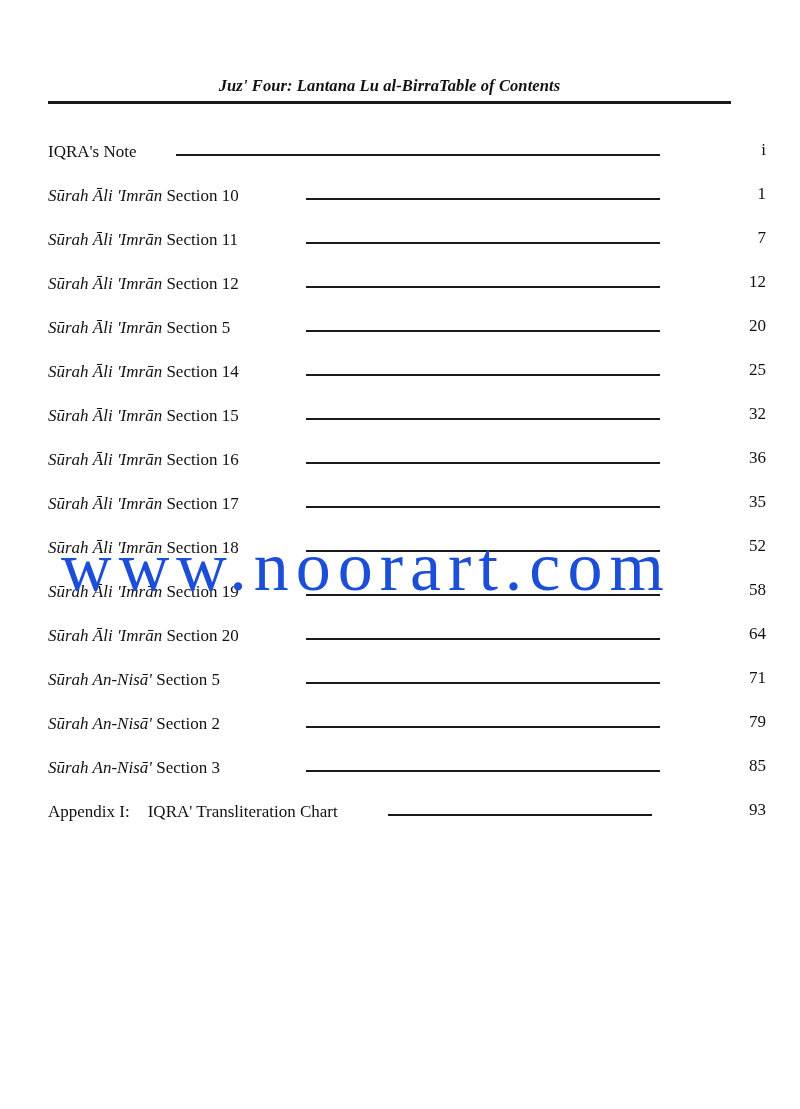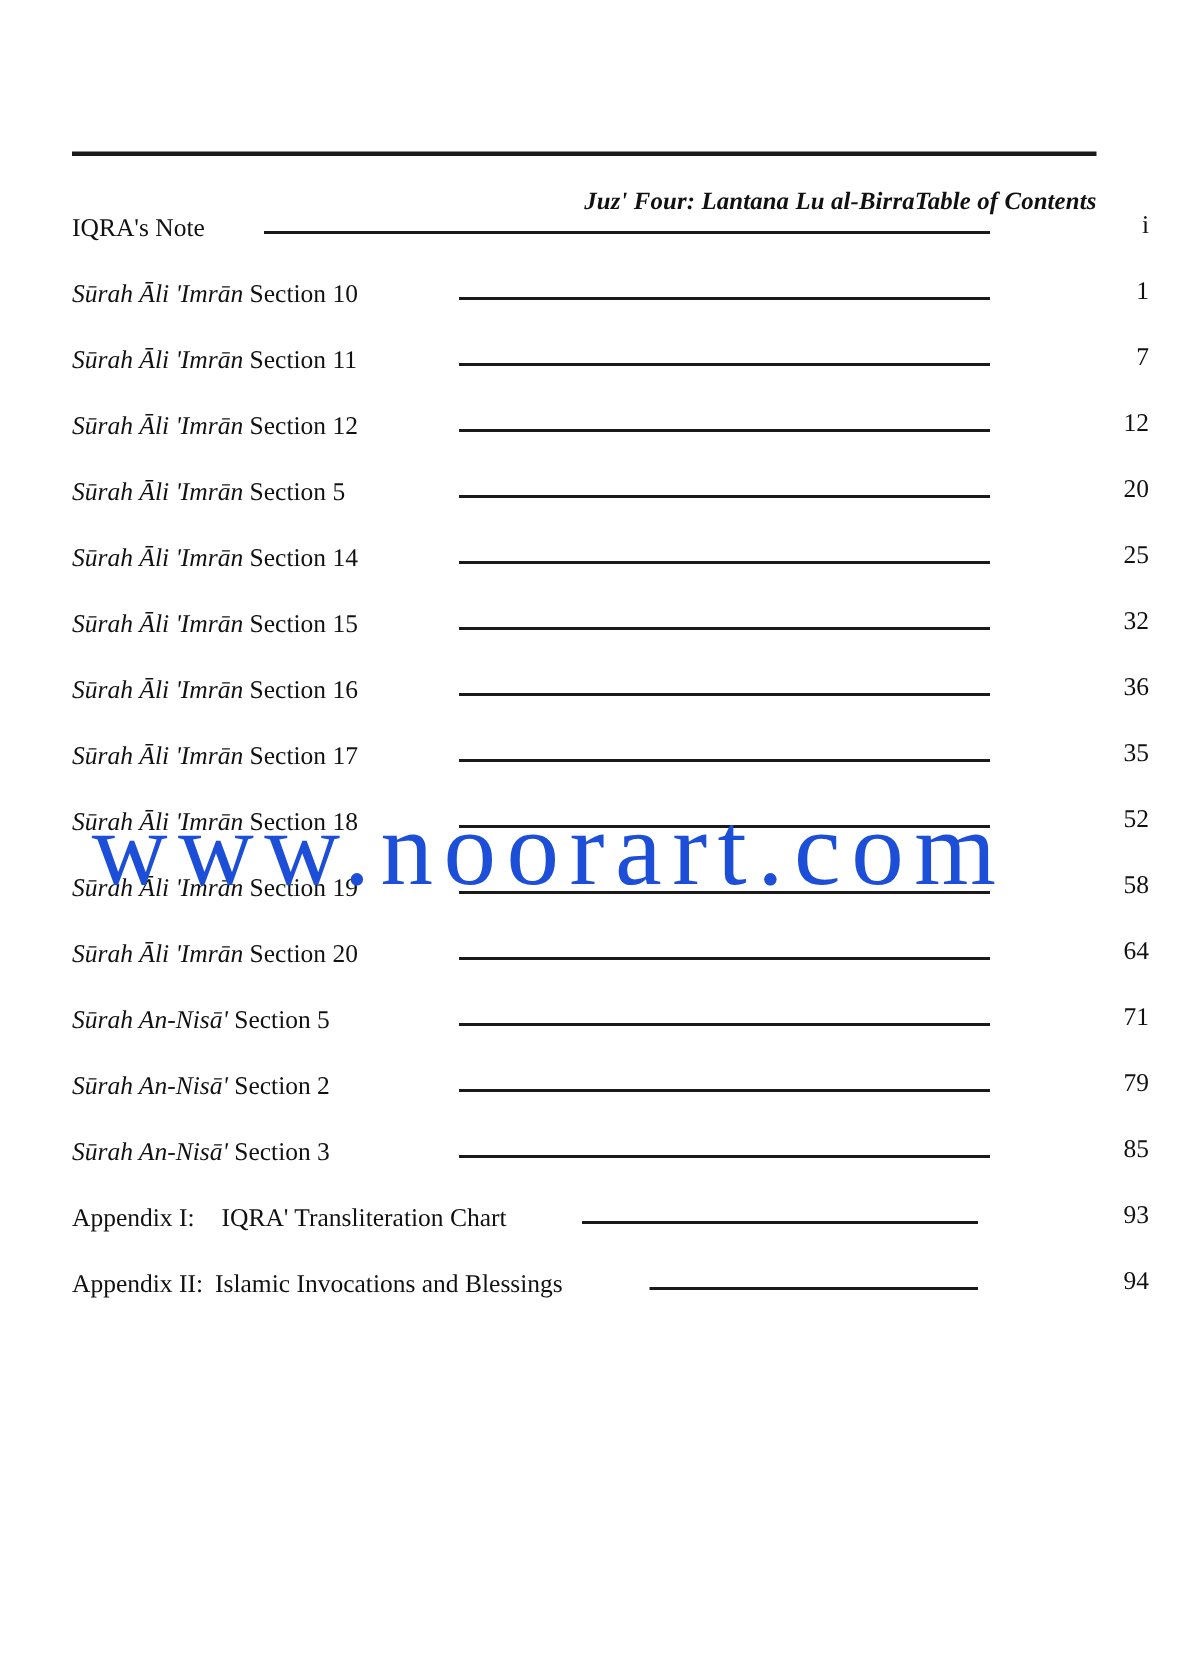--- a/index.html
+++ b/index.html
@@ -17,23 +17,22 @@
     color: #111111;
   }
 
   
   .header {
     position: absolute;
     left: 48px;
     top: 76px;
     width: 683px;
     display: flex;
-    justify-content: flex-end;
+    justify-content: center;
     align-items: baseline;
-    margin-top: 48px;
   }
   .header-left,
   .header-right {
     font-style: italic;
     font-weight: bold;
     font-size: 16.5px;
     letter-spacing: 0.1px;
     white-space: nowrap;
   }
   .header-rule {
@@ -198,22 +197,17 @@
       <div class="toc-row">
         <div class="entry-text"><span class="it">Sūrah An-Nisā'</span><span class="up"> Section 3</span></div>
         <div class="leader" style="left: 258px; width: 354px;"></div>
         <div class="page-num">85</div>
       </div>
       <div class="toc-row gap-before">
         <div class="entry-text"><span class="up appendix-label i">Appendix I:</span><span class="up">IQRA' Transliteration Chart</span></div>
         <div class="leader" style="left: 340px; width: 264px;"></div>
         <div class="page-num">93</div>
       </div>
-      <div class="toc-row">
-        <div class="entry-text"><span class="up appendix-label ii">Appendix II:</span><span class="up">Islamic Invocations and Blessings</span></div>
-        <div class="leader" style="left: 385px; width: 219px;"></div>
-        <div class="page-num">94</div>
-      </div>
     </div>
 
   <div class="watermark">www.noorart.com</div>
 
 </div>
 
 </body></html>

